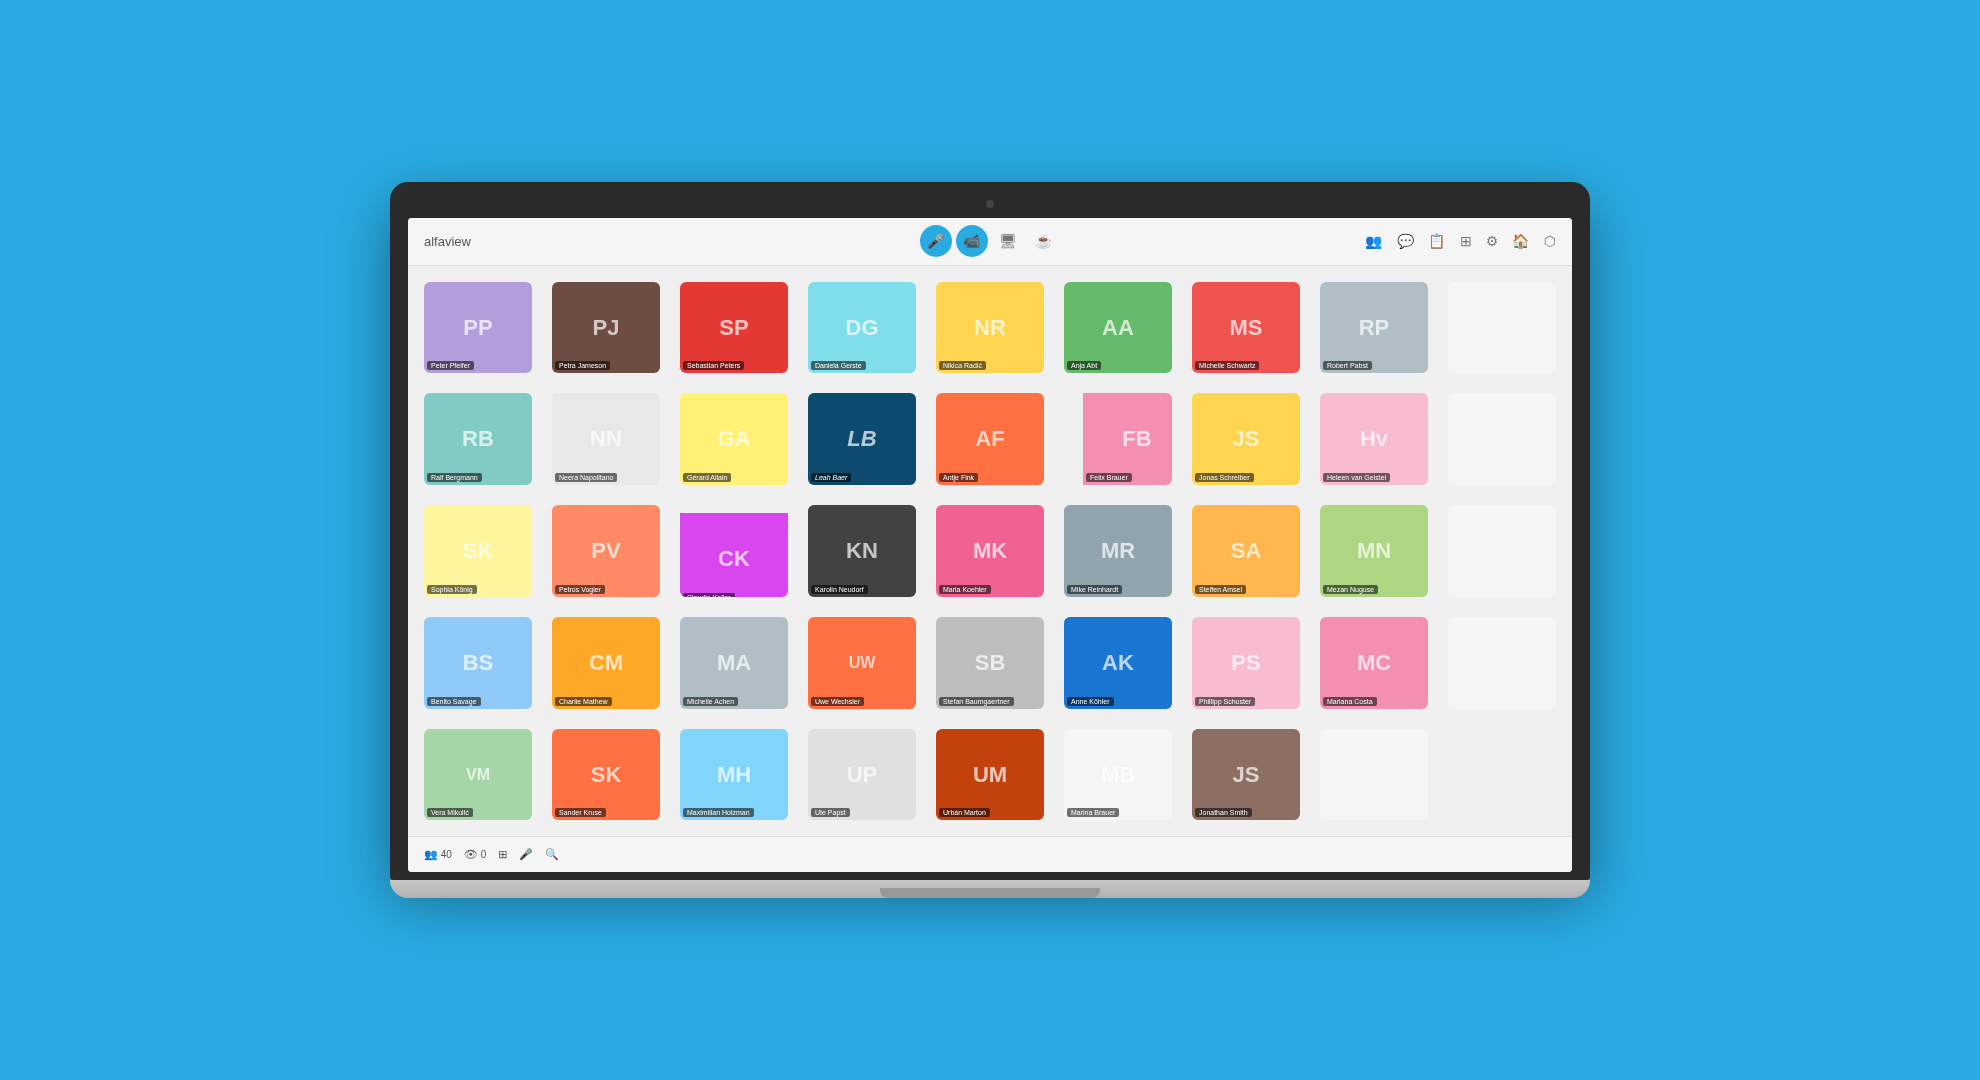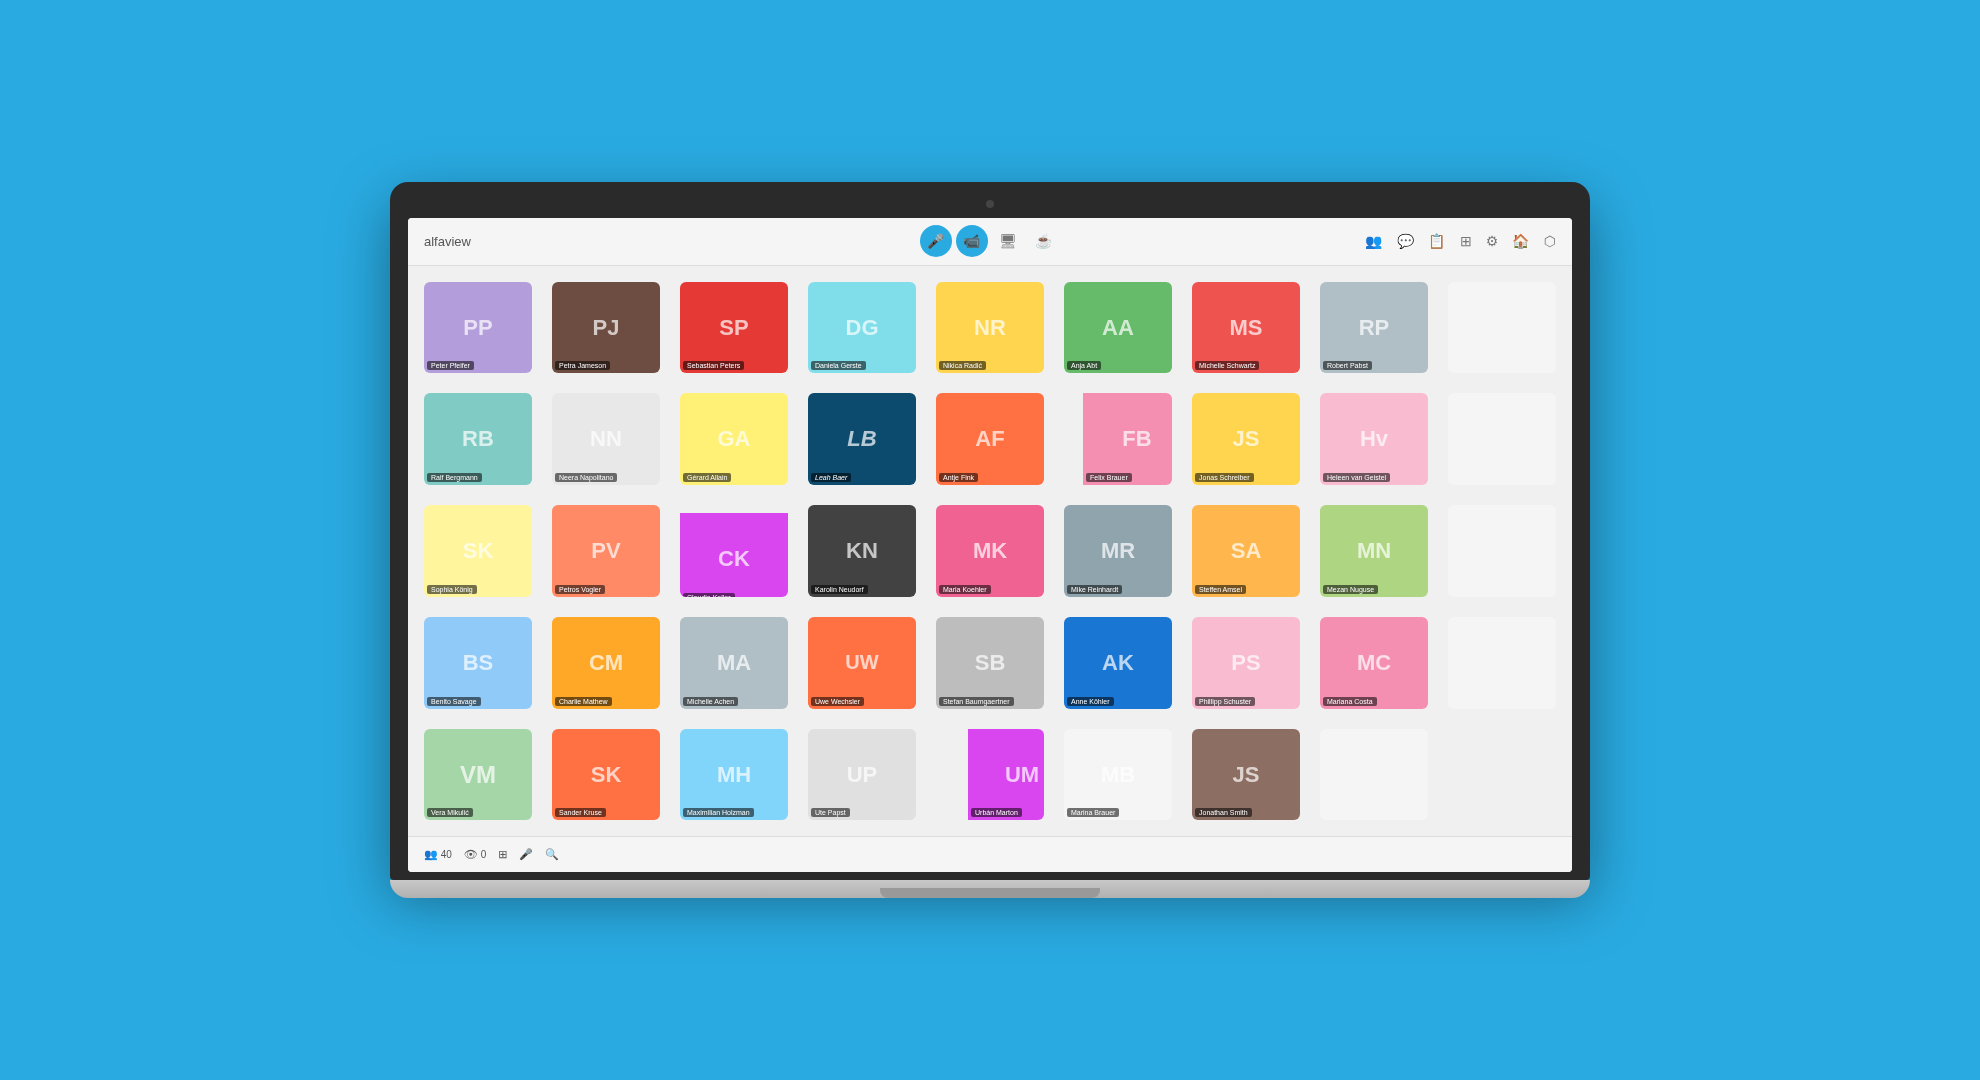--- a/index.html
+++ b/index.html
@@ -416,21 +416,21 @@
               </div>
             </div>
             <div class="video-tile">
               <div class="tile-bg" style="background: rgb(176, 190, 197);">
                 <div class="face-sim" style="font-size: 22px; color: rgba(255, 255, 255, 0.7);">MA</div>
                 <div class="tile-label">Michelle Achen</div>
               </div>
             </div>
             <div class="video-tile">
               <div class="tile-bg" style="background: rgb(255, 112, 67);">
-                <div class="face-sim" style="font-size: 20px; color: rgba(255, 255, 255, 0.7);">UW</div>
+                <div class="face-sim" style="font-size: 16px; color: rgba(255, 255, 255, 0.7);">UW</div>
                 <div class="tile-label">Uwe Wechsler</div>
               </div>
             </div>
             <div class="video-tile">
               <div class="tile-bg" style="background: rgb(189, 189, 189);">
                 <div class="face-sim" style="font-size: 22px; color: rgba(255, 255, 255, 0.7);">SB</div>
                 <div class="tile-label">Stefan Baumgaertner</div>
               </div>
             </div>
             <div class="video-tile">
@@ -451,21 +451,21 @@
                 <div class="tile-label">Mariana Costa</div>
               </div>
             </div>
             <div class="video-tile">
               <div class="tile-bg" style="background: rgb(245, 245, 245);">
                 <div class="face-sim" style="font-size: 22px; color: rgba(255, 255, 255, 0.7);"></div>
               </div>
             </div>
             <div class="video-tile">
               <div class="tile-bg" style="background: rgb(165, 214, 167);">
-                <div class="face-sim" style="font-size: 24px; color: rgba(255, 255, 255, 0.7);">VM</div>
+                <div class="face-sim" style="font-size: 16px; color: rgba(255, 255, 255, 0.7);">VM</div>
                 <div class="tile-label">Vera Mikulić</div>
               </div>
             </div>
             <div class="video-tile">
               <div class="tile-bg" style="background: rgb(255, 112, 67);">
                 <div class="face-sim" style="font-size: 22px; color: rgba(255, 255, 255, 0.7);">SK</div>
                 <div class="tile-label">Sander Kruse</div>
               </div>
             </div>
             <div class="video-tile">
@@ -474,21 +474,21 @@
                 <div class="tile-label">Maximilian Holzman</div>
               </div>
             </div>
             <div class="video-tile">
               <div class="tile-bg" style="background: rgb(224, 224, 224);">
                 <div class="face-sim" style="font-size: 22px; color: rgba(255, 255, 255, 0.7);">UP</div>
                 <div class="tile-label">Ute Papst</div>
               </div>
             </div>
             <div class="video-tile">
-              <div class="tile-bg" style="background: #d946ef; margin-left: 32px;">
+              <div class="tile-bg" style="background: #c2410c;">
                 <div class="face-sim" style="font-size: 22px; color: rgba(255, 255, 255, 0.7);">UM</div>
                 <div class="tile-label">Urbán Marton</div>
               </div>
             </div>
             <div class="video-tile">
               <div class="tile-bg" style="background: rgb(245, 245, 245);">
                 <div class="face-sim" style="font-size: 22px; color: rgba(255, 255, 255, 0.7);">MB</div>
                 <div class="tile-label">Marina Brauer</div>
               </div>
             </div>

